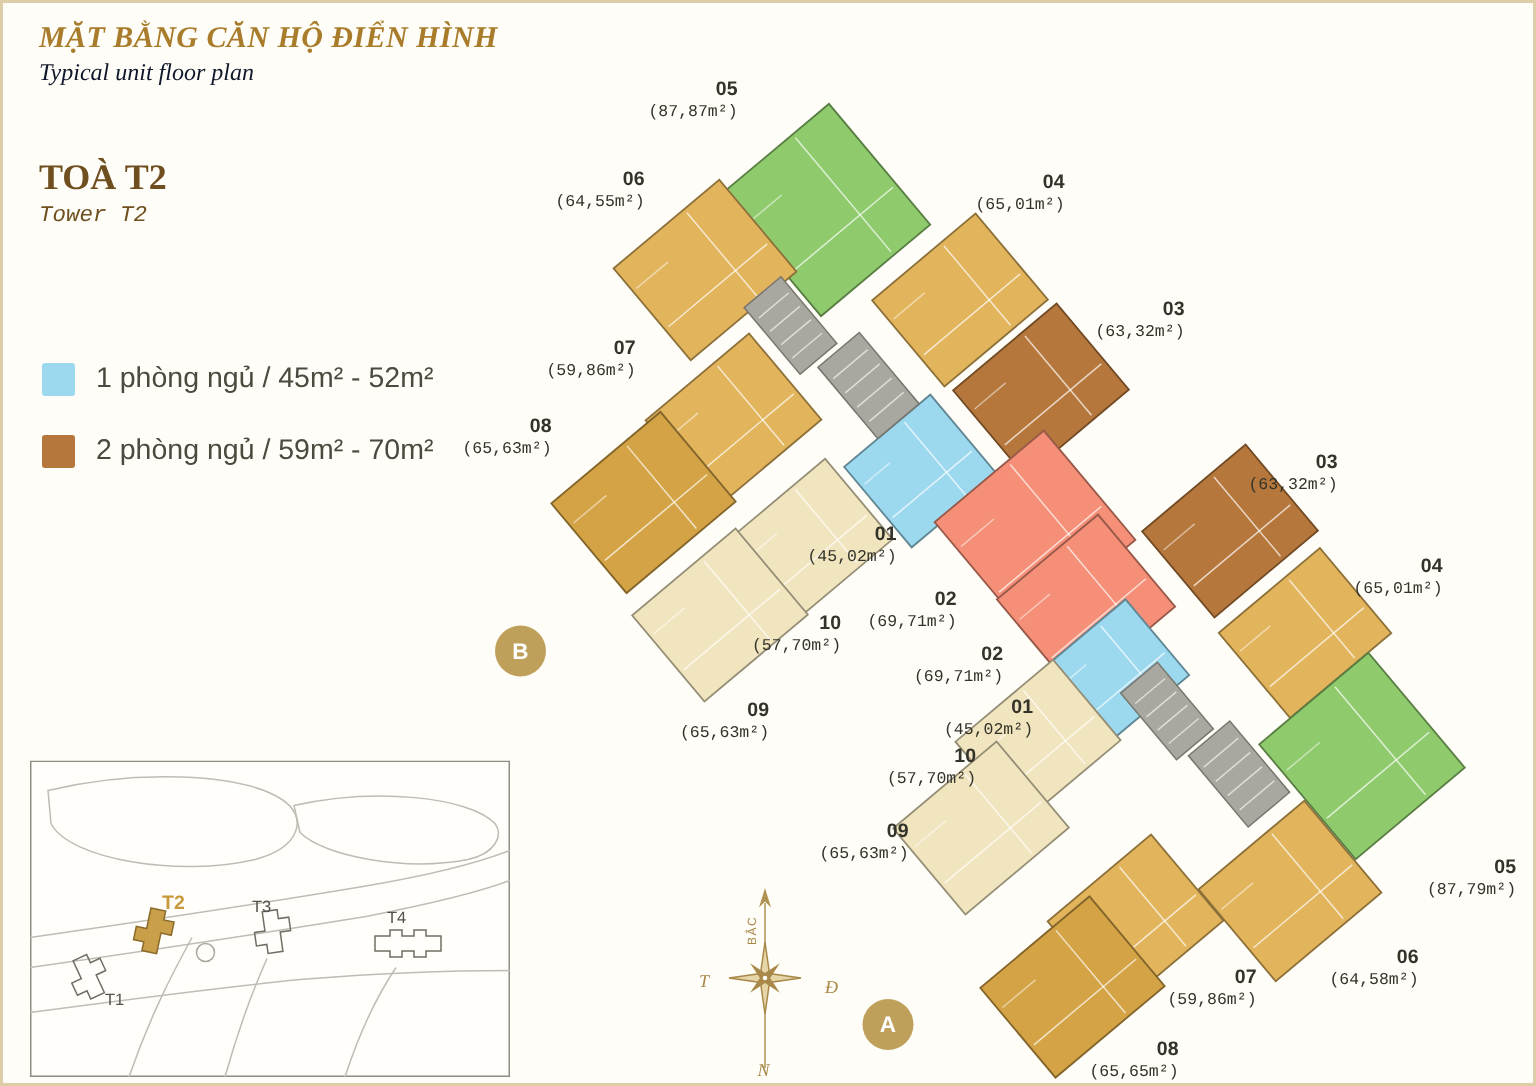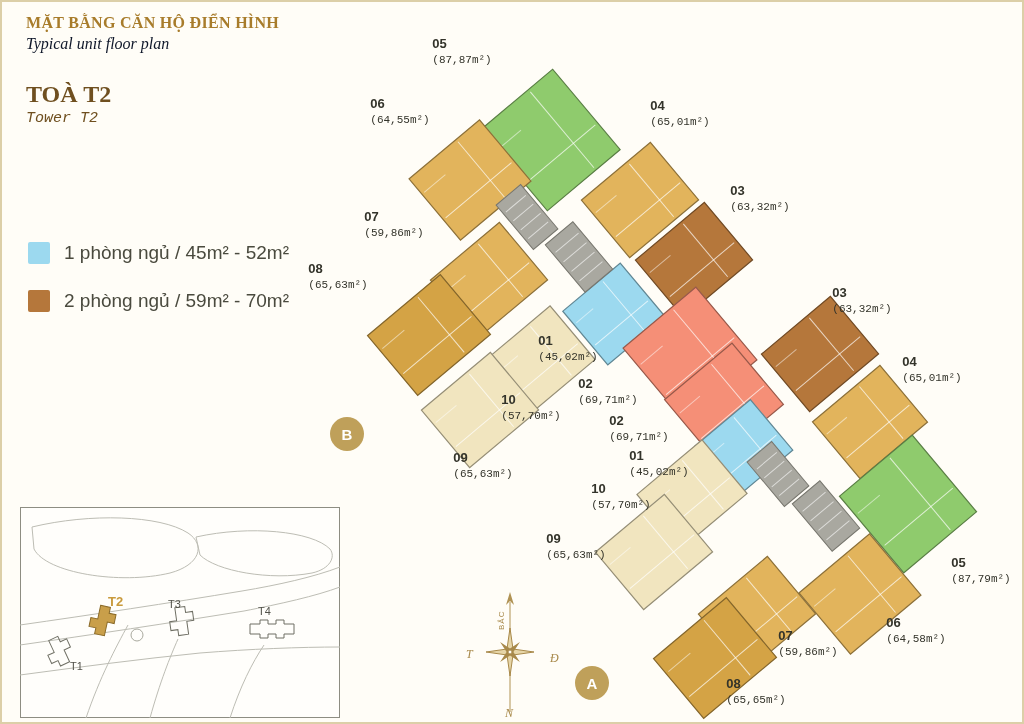--- a/index.html
+++ b/index.html
@@ -1,30 +1,30 @@
 <!DOCTYPE html>
 <html><head>
 <meta charset="utf-8">
 <style>
   html,body{margin:0;padding:0;background:#fffdf7;}
   .page{position:relative;width:1024px;height:724px;background:#fffdf7;border:2px solid #dccfa8;
         box-sizing:border-box;overflow:hidden;font-family:"Liberation Sans",sans-serif;}
   .plan-svg{position:absolute;left:0;top:0;z-index:1;}
   #label-layer{position:absolute;left:0;top:0;width:100%;height:100%;z-index:5;pointer-events:none;}
   .header{position:absolute;left:24px;top:12px;z-index:10;}
-  .title-vi{font-family:"Liberation Serif",serif;font-weight:bold;font-size:16px;color:#a87c2b;letter-spacing:.3px;}
+  .title-vi{font-family:"Liberation Serif",serif;font-weight:bold;font-size:20px;color:#a87c2b;letter-spacing:.3px;font-style:italic;}
   .title-en{font-family:"Liberation Serif",serif;font-style:italic;font-size:16px;color:#0f172a;margin-top:3px;}
-  .tower{position:absolute;left:24px;top:79px;z-index:10;}
+  .tower{position:absolute;left:24px;top:104px;z-index:10;}
   .tower-vi{font-family:"Liberation Serif",serif;font-weight:bold;font-size:24px;color:#6f4f1f;}
   .tower-en{font-family:Liberation Mono, monospace;font-style:italic;font-size:15px;color:#6f4f1f;margin-top:2px;}
   .legend{position:absolute;left:26px;top:240px;z-index:10;}
   .legend-row{display:flex;align-items:center;margin-bottom:26px;}
   .swatch{width:22px;height:22px;margin-right:14px;border-radius:2px;flex:0 0 auto;}
   .legend-label{font-size:19px;color:#4a4a3e;}
-  .unit-label{position:absolute;transform:translateX(-50%);text-align:left;line-height:1.28;white-space:nowrap;}
+  .unit-label{position:absolute;transform:translateX(-50%);text-align:right;line-height:1.28;white-space:nowrap;margin-top:15px;}
   .unit-no{display:block;font-weight:bold;font-size:13px;color:#33332a;}
   .unit-area{display:block;font-size:11px;color:#33332a;font-family:Liberation Mono, monospace;}
   .marker{position:absolute;width:34px;height:34px;border-radius:50%;background:#bfa05a;color:#fff;
           font-weight:bold;font-size:15px;display:flex;align-items:center;justify-content:center;
           transform:translate(-50%,-50%);}
   .sitemap{position:absolute;left:18px;top:505px;z-index:3;}
   .compass{position:absolute;left:450px;top:588px;z-index:4;}
   .cletter{font-family:"Liberation Serif",serif;font-style:italic;font-size:12px;fill:#a8894a;}
   .map-label{font-family:"Liberation Sans",sans-serif;font-size:11px;fill:#52524a;}
   .map-label-hl{font-family:"Liberation Sans",sans-serif;font-size:13px;font-weight:bold;fill:#c99a3c;}

